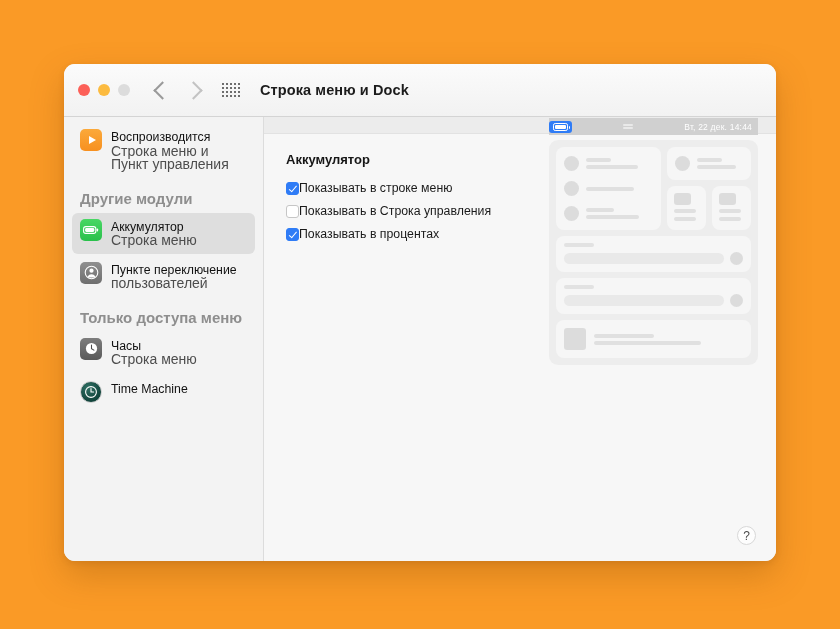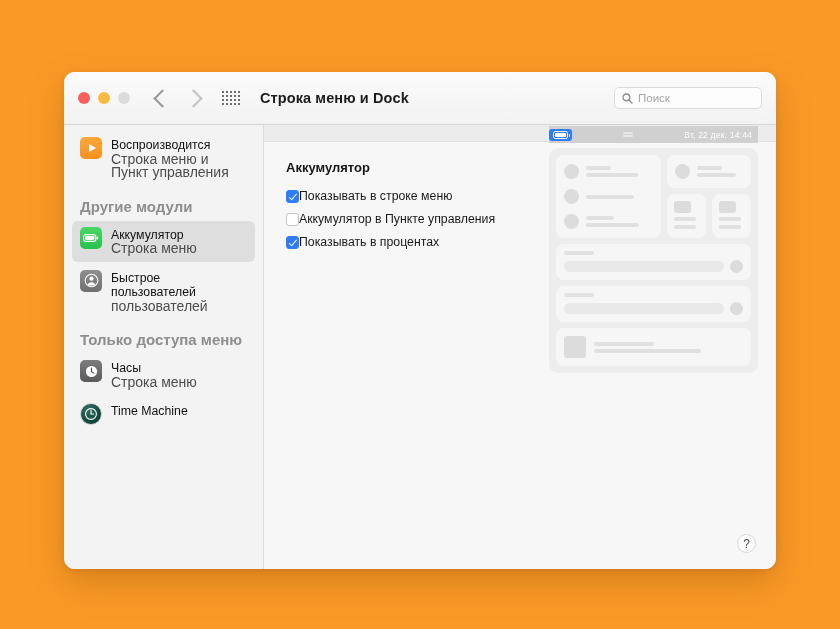--- a/index.html
+++ b/index.html
@@ -10,21 +10,21 @@
     width: 840px;
     height: 629px;
     background: #fa9a26;
     font-family: "Liberation Sans", sans-serif;
     overflow: hidden;
   }
 
   .window {
     position: absolute;
     left: 64px;
-    top: 72px;
+    top: 64px;
     width: 712px;
     height: 497px;
     background: #ececec;
     border-radius: 11px;
     box-shadow: 0 14px 34px rgba(120, 62, 0, 0.26), 0 2px 6px rgba(120,62,0,0.14);
     overflow: hidden;
     display: flex;
     flex-direction: column;
   }
 
@@ -441,27 +441,20 @@
         <i></i>
       <i></i>
         <i></i>
         <i></i>
         <i></i>
         <i></i>
     </div>
 
     <div class="wintitle">Строка меню и Dock</div>
 
-    <div class="searchbox">
-      <svg width="11" height="11" viewBox="0 0 11 11">
-        <circle cx="4.4" cy="4.4" r="3.4" fill="none" stroke="#8d8d8d" stroke-width="1.3"></circle>
-        <line x1="7" y1="7" x2="10" y2="10" stroke="#8d8d8d" stroke-width="1.4" stroke-linecap="round"></line>
-      </svg>
-      <span class="sph">Поиск</span>
-    </div>
   </div>
 
   <div class="body">
 
     <div class="sidebar">
 
       <div class="srow">
         <div class="sicon ic-play"></div>
         <div class="txt">
           <div class="t1">Воспроизводится</div>
@@ -488,21 +481,21 @@
 
       <div class="srow">
         <div class="sicon ic-user">
           <svg width="15" height="15" viewBox="0 0 15 15">
             <circle cx="7.5" cy="7.5" r="6.3" fill="none" stroke="#fff" stroke-width="1.1"></circle>
             <circle cx="7.5" cy="5.7" r="2.1" fill="#fff"></circle>
             <path d="M3.6 12.4 a4 4 0 0 1 7.8 0" fill="#fff"></path>
           </svg>
         </div>
         <div class="txt">
-          <div class="t1">Быстрое пользователей</div>
+          <div class="t1">Пункте переключение</div>
           <div class="t2">пользователей</div>
         </div>
       </div>
 
       <div class="grouphdr">Только доступа меню</div>
 
       <div class="srow">
         <div class="sicon ic-clock">
           <svg width="15" height="15" viewBox="0 0 15 15">
             <circle cx="7.5" cy="7.5" r="5.6" fill="#fff"></circle>
@@ -538,21 +531,21 @@
 
         <div class="secttitle">Аккумулятор</div>
 
         <div class="cbrow">
           <span class="cb on"></span>
           <span class="cblabel">Показывать в строке меню</span>
         </div>
 
         <div class="cbrow">
           <span class="cb off"></span>
-          <span class="cblabel">Аккумулятор в Пункте управления</span>
+          <span class="cblabel">Показывать в Строка управления</span>
         </div>
 
         <div class="cbrow">
           <span class="cb on"></span>
           <span class="cblabel">Показывать в процентах</span>
         </div>
 
         <div class="preview">
 
           <div class="menubar">

